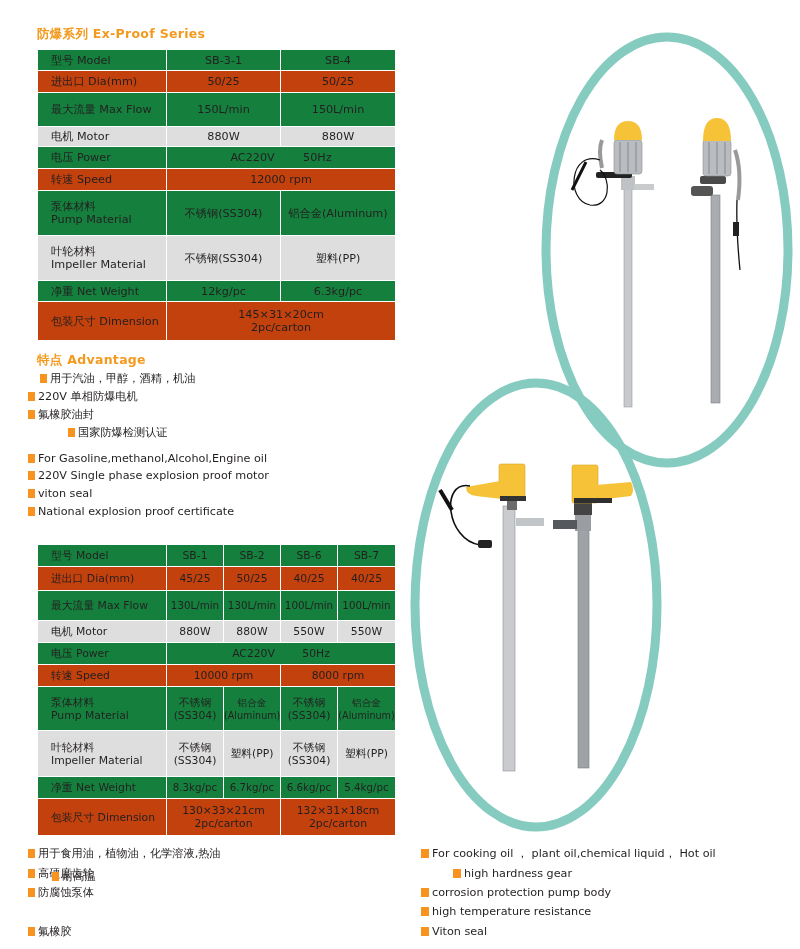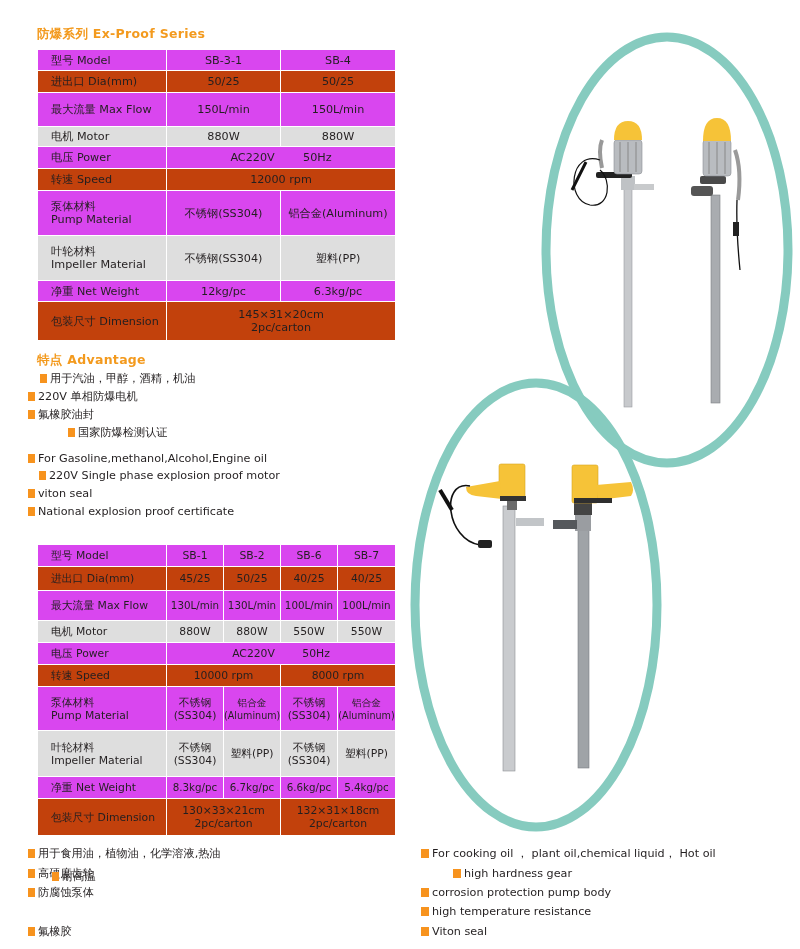--- a/index.html
+++ b/index.html
@@ -1,21 +1,21 @@
 <!DOCTYPE html>
 <html><head>
 <meta charset="utf-8">
 <style>
   html,body{margin:0;padding:0;background:#ffffff;}
   body{width:800px;height:949px;position:relative;overflow:hidden;font-family:"DejaVu Sans","Liberation Sans",sans-serif;color:#231f20;}
   .title{position:absolute;left:37px;font-size:12.5px;font-weight:bold;color:#f39a1e;letter-spacing:0.3px;}
   table.spec{position:absolute;left:37px;border-collapse:collapse;table-layout:fixed;font-size:11.2px;}
   table.spec td{border:1.5px solid #ffffff;text-align:center;padding:0;line-height:13px;}
   table.spec td.lbl{text-align:left;padding-left:13px;}
-  tr.b td{background:#d946ef;}
+  tr.b td{background:#15803d;}
   tr.t td{background:#c2410c;}
   tr.g td{background:#dedede;}
   .bul{position:absolute;font-size:11.2px;line-height:14px;white-space:nowrap;}
   .bul .sq{display:inline-block;width:7px;height:9px;background:#f7931e;margin-right:3px;vertical-align:-1px;}
   .photo{position:absolute;}
 </style>
 </head>
 <body>
 
 <div class="title" style="top:26px;">防爆系列 Ex-Proof Series</div>
@@ -77,21 +77,21 @@
 </tbody>
   </table>
 
 <div class="title" style="top:352px;">特点 Advantage</div>
 <div class="bul" style="left:40px;top:372px;"><span class="sq"></span><span>用于汽油，甲醇，酒精，机油</span></div>
 <div class="bul" style="left:28px;top:390px;"><span class="sq"></span><span>220V  单相防爆电机</span></div>
 <div class="bul" style="left:28px;top:408px;"><span class="sq"></span><span>氟橡胶油封</span></div>
 <div class="bul" style="left:28px;top:426px;margin-left:40px;"><span class="sq"></span><span>国家防爆检测认证</span></div>
 
 <div class="bul" style="left:28px;top:452px;"><span class="sq"></span><span>For Gasoline,methanol,Alcohol,Engine oil</span></div>
-<div class="bul" style="left:39px;top:469px;"><span class="sq"></span><span>220V Single phase explosion proof motor</span></div>
+<div class="bul" style="left:28px;top:469px;"><span class="sq"></span><span>220V Single phase explosion proof motor</span></div>
 <div class="bul" style="left:28px;top:487px;"><span class="sq"></span><span>viton seal</span></div>
 <div class="bul" style="left:28px;top:505px;text-align:right;"><span class="sq"></span><span>National explosion proof certificate</span></div>
 
 <table class="spec" style="top:544px;width:358px;font-size:10.8px;">
   <colgroup>
       <col style="width:129px">
       <col style="width:57px">
       <col style="width:57px">
       <col style="width:57px">
       <col style="width:58px">

